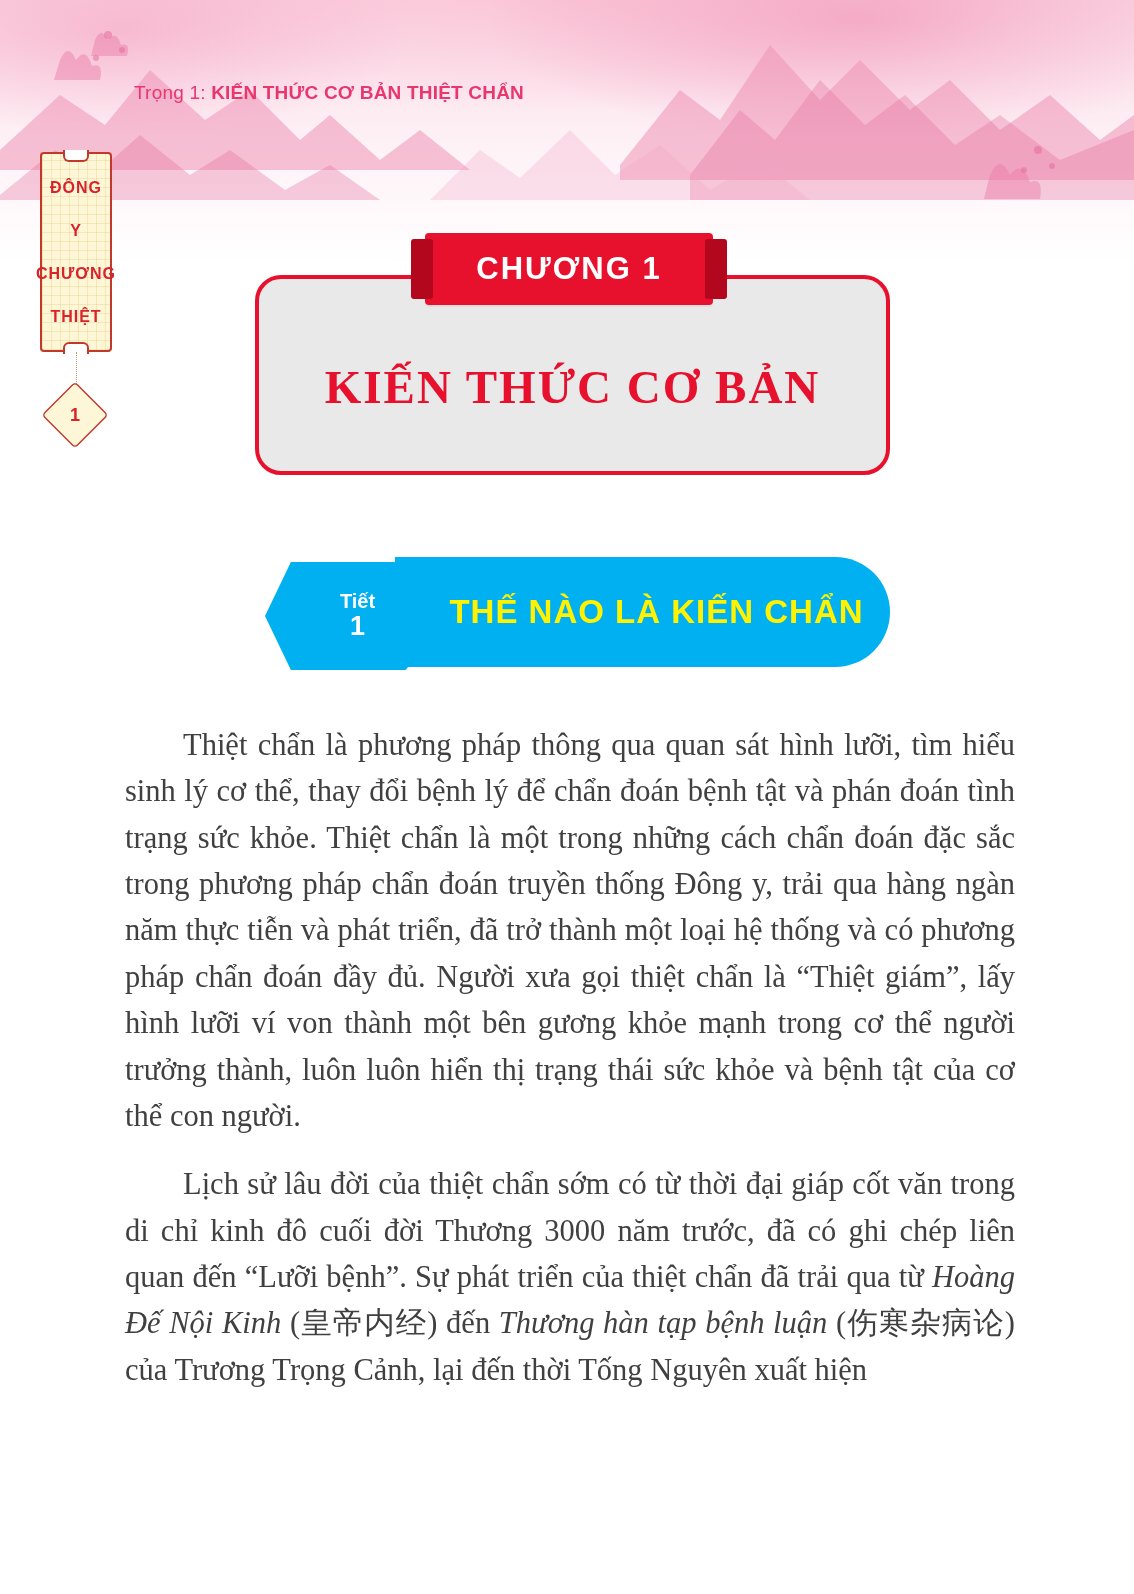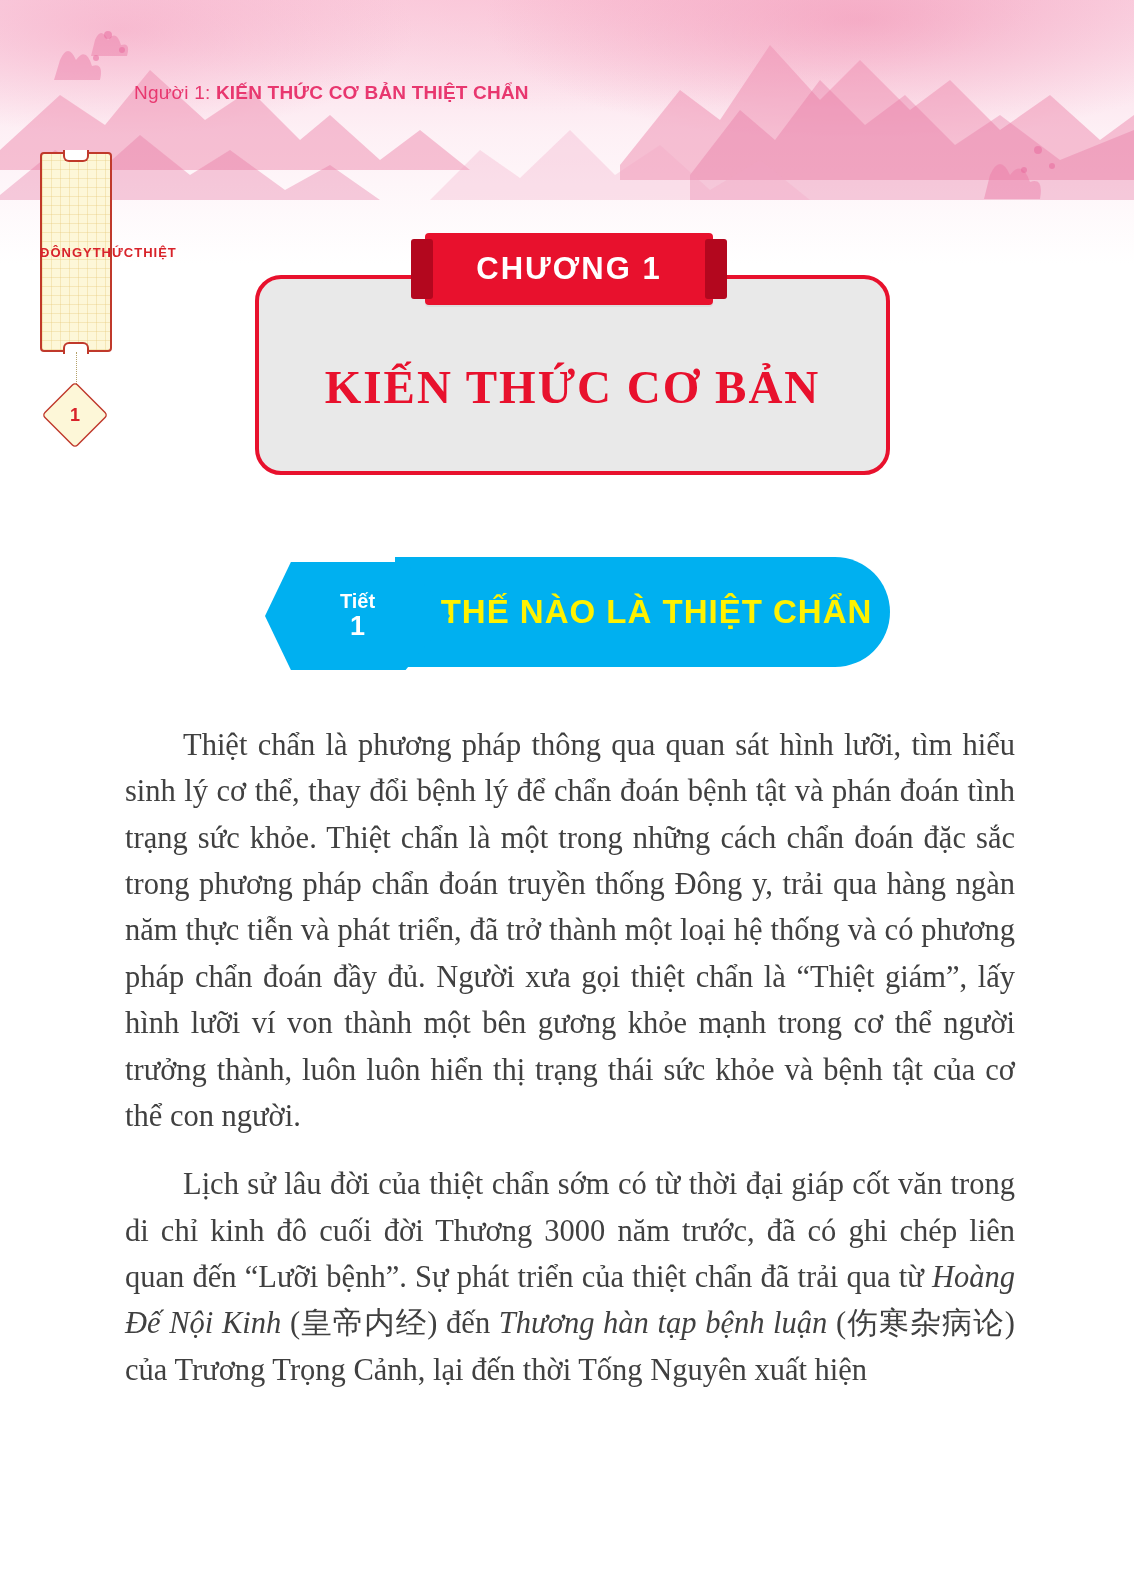--- a/index.html
+++ b/index.html
@@ -82,27 +82,27 @@
     background: #ffffff;
     border: 2px solid #c0392b;
     box-sizing: border-box;
   }
   .side-tab .notch-top { top: -2px; border-top: none; border-radius: 0 0 6px 6px; }
   .side-tab .notch-bottom { bottom: -2px; border-bottom: none; border-radius: 6px 6px 0 0; }
   .side-tab .tab-text {
     position: absolute;
     inset: 14px 0;
     display: flex;
-    flex-direction: row;
+    flex-direction: column;
     align-items: center;
     justify-content: space-around;
     color: #d8232a;
     font-family: "Liberation Sans", sans-serif;
     font-weight: bold;
-    font-size: 13px;
+    font-size: 16px;
     letter-spacing: 1px;
   }
   .side-tab .tab-line { line-height: 1; }
 
   .side-tab .hanger {
     position: absolute;
     left: 50%;
     top: 200px;
     width: 1px;
     height: 34px;
@@ -310,52 +310,52 @@
         <circle cx="122" cy="50" r="3"></circle>
         <circle cx="96" cy="58" r="3"></circle>
       <circle cx="1038" cy="150" r="4"></circle>
         <circle cx="1052" cy="166" r="3"></circle>
         <circle cx="1024" cy="170" r="3"></circle>
     </g>
   </svg>
 </div>
 
 <div class="running-head">
-  <span class="rh-plain">Người 1:</span>
+  <span class="rh-plain">Trọng 1:</span>
   <span class="rh-bold">KIẾN THỨC CƠ BẢN THIỆT CHẨN</span>
 </div>
 
 <div class="side-tab">
   <div class="tab-body"></div>
   <div class="notch-top"></div>
   <div class="notch-bottom"></div>
   <div class="tab-text">
     <div class="tab-line">ĐÔNG</div>
     <div class="tab-line">Y</div>
-    <div class="tab-line">THỨC</div>
+    <div class="tab-line">CHƯƠNG</div>
     <div class="tab-line">THIỆT</div>
   </div>
   <div class="hanger"></div>
 </div>
 
 <div class="page-diamond">
   <div class="dia"></div>
   <div class="num">1</div>
 </div>
 
 <div class="chapter-block">
   <div class="chapter-ribbon">CHƯƠNG 1</div>
   <div class="chapter-panel">
     <div class="line line1">KIẾN THỨC CƠ BẢN</div>
   </div>
 </div>
 
 <div class="section-banner">
   <div class="section-bar">
-    <div class="section-title">THẾ NÀO LÀ THIỆT CHẨN</div>
+    <div class="section-title">THẾ NÀO LÀ KIẾN CHẨN</div>
   </div>
   <div class="section-tag">
     <div class="tag-shape"></div>
     <div class="tag-text">
       <span class="t-word">Tiết</span>
       <span class="t-num">1</span>
     </div>
   </div>
 </div>
 

